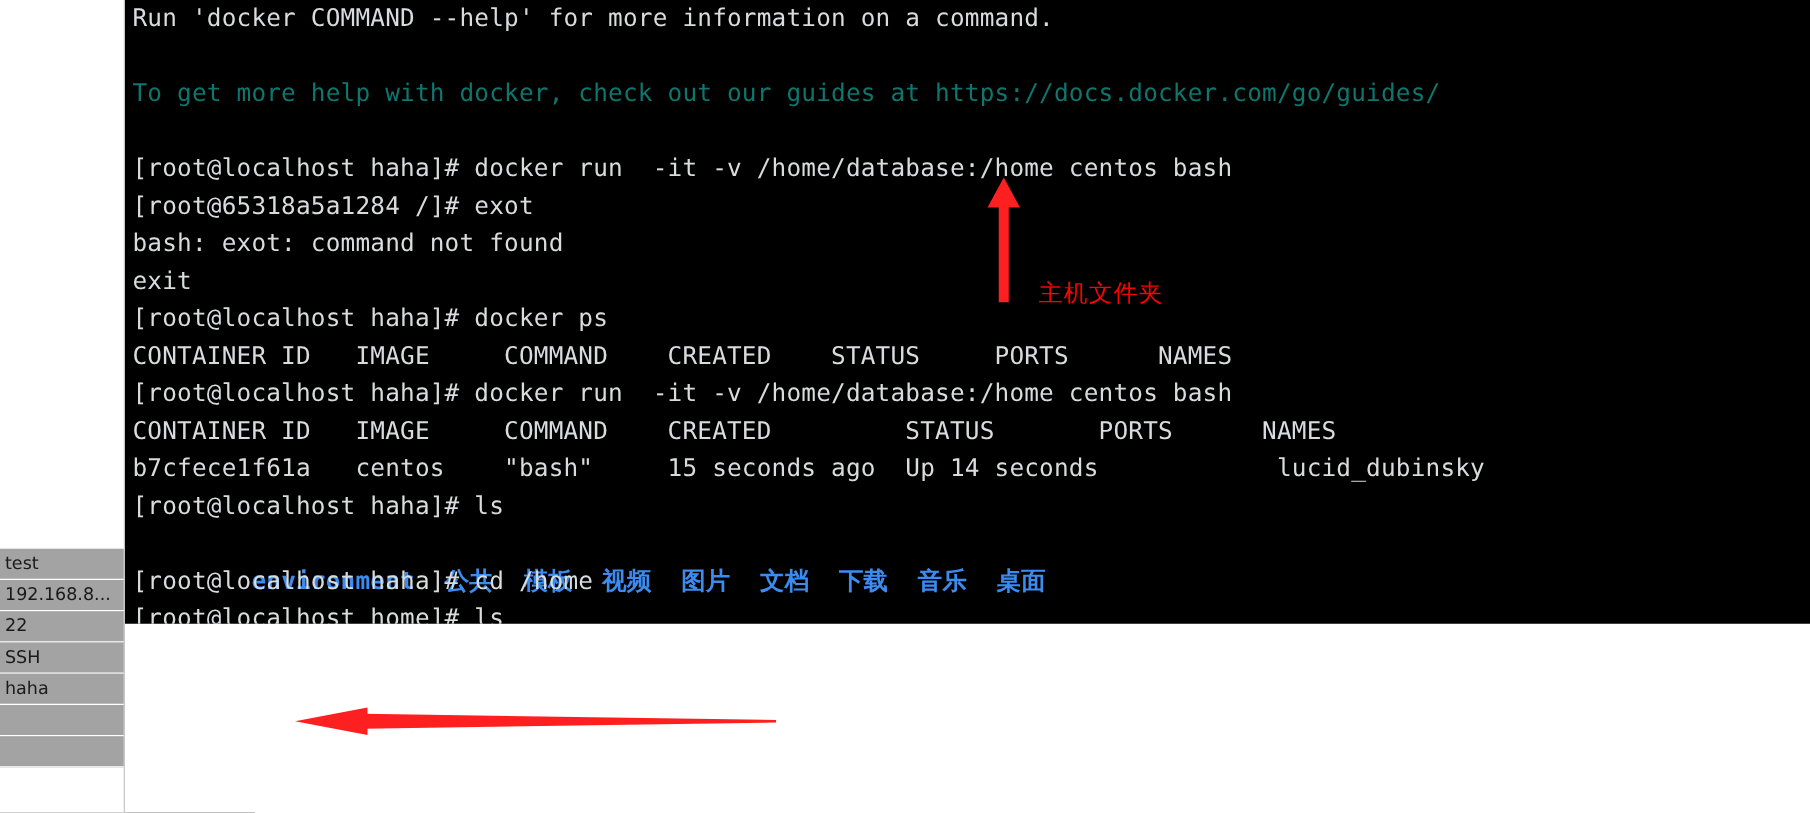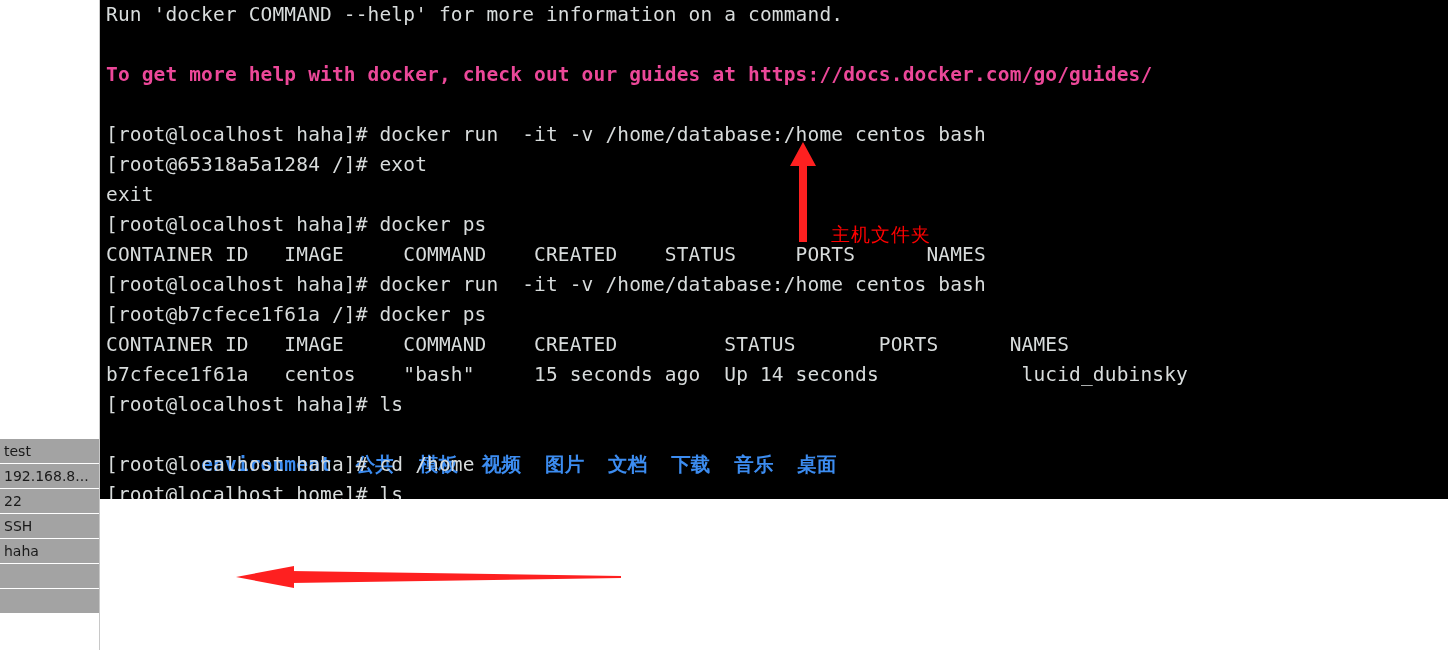--- a/index.html
+++ b/index.html
@@ -71,21 +71,21 @@
   }
   .tline {
     height: 30px;
     line-height: 30px;
     font-family: "DejaVu Sans Mono", monospace;
     font-size: 19.5px;
     letter-spacing: 0.15px;
     color: #d8dcdc;
     white-space: pre;
   }
-  .tline.bold   { font-weight: bold; color: #ec4899; }
+  .tline.bold   { font-weight: normal; color: #0f766e; }
   .seg-blue     { color: #3c8cf0; font-weight: bold; }
   .seg-blank    { color: transparent; }
 
   
   .annot-layer {
     position: absolute;
     left: 0; top: 0;
     width: 1448px; height: 650px;
     pointer-events: none;
     margin-left: 11px;
@@ -144,25 +144,25 @@
 
   <div id="terminal">
     <div id="terminal-lines">
 
       <div class="tline">Run 'docker COMMAND --help' for more information on a command.</div>
       <div class="tline"></div>
       <div class="tline bold">To get more help with docker, check out our guides at https://docs.docker.com/go/guides/</div>
       <div class="tline"></div>
       <div class="tline">[root@localhost haha]# docker run  -it -v /home/database:/home centos bash</div>
       <div class="tline">[root@65318a5a1284 /]# exot</div>
+      <div class="tline">bash: exot: command not found</div>
       <div class="tline">exit</div>
       <div class="tline">[root@localhost haha]# docker ps</div>
       <div class="tline">CONTAINER ID   IMAGE     COMMAND    CREATED    STATUS     PORTS      NAMES</div>
       <div class="tline">[root@localhost haha]# docker run  -it -v /home/database:/home centos bash</div>
-      <div class="tline">[root@b7cfece1f61a /]# docker ps</div>
       <div class="tline">CONTAINER ID   IMAGE     COMMAND    CREATED         STATUS       PORTS      NAMES</div>
       <div class="tline">b7cfece1f61a   centos    "bash"     15 seconds ago  Up 14 seconds            lucid_dubinsky</div>
       <div class="tline">[root@localhost haha]# ls</div>
       <div class="tline">
         <span class="seg-blue">environment</span><span class="seg-blank">  </span><span class="seg-blue">公共</span><span class="seg-blank">  </span><span class="seg-blue">模板</span><span class="seg-blank">  </span><span class="seg-blue">视频</span><span class="seg-blank">  </span><span class="seg-blue">图片</span><span class="seg-blank">  </span><span class="seg-blue">文档</span><span class="seg-blank">  </span><span class="seg-blue">下载</span><span class="seg-blank">  </span><span class="seg-blue">音乐</span><span class="seg-blank">  </span><span class="seg-blue">桌面</span>
       </div>
       <div class="tline">[root@localhost haha]# cd /home</div>
       <div class="tline">[root@localhost home]# ls</div>
       <div class="tline">[root@localhost home]# </div>
       <div class="tline">

